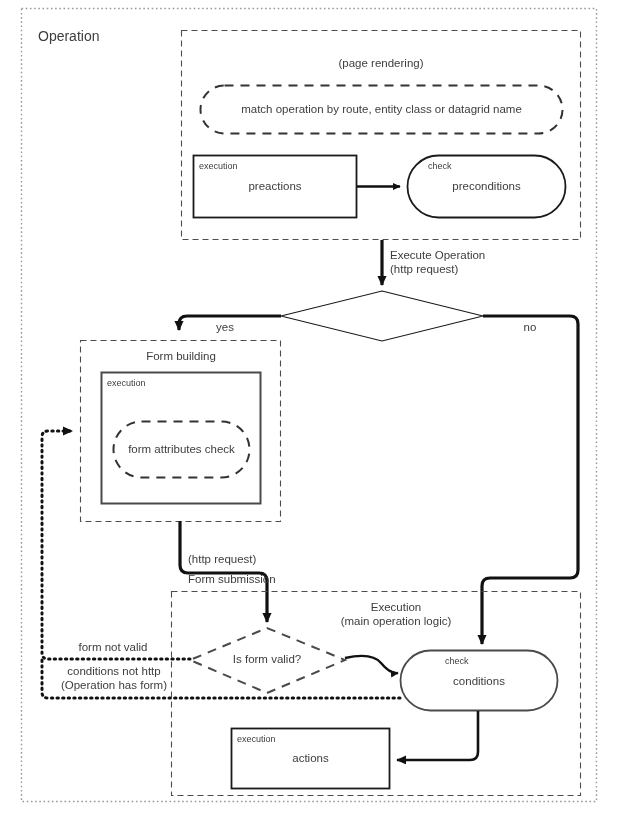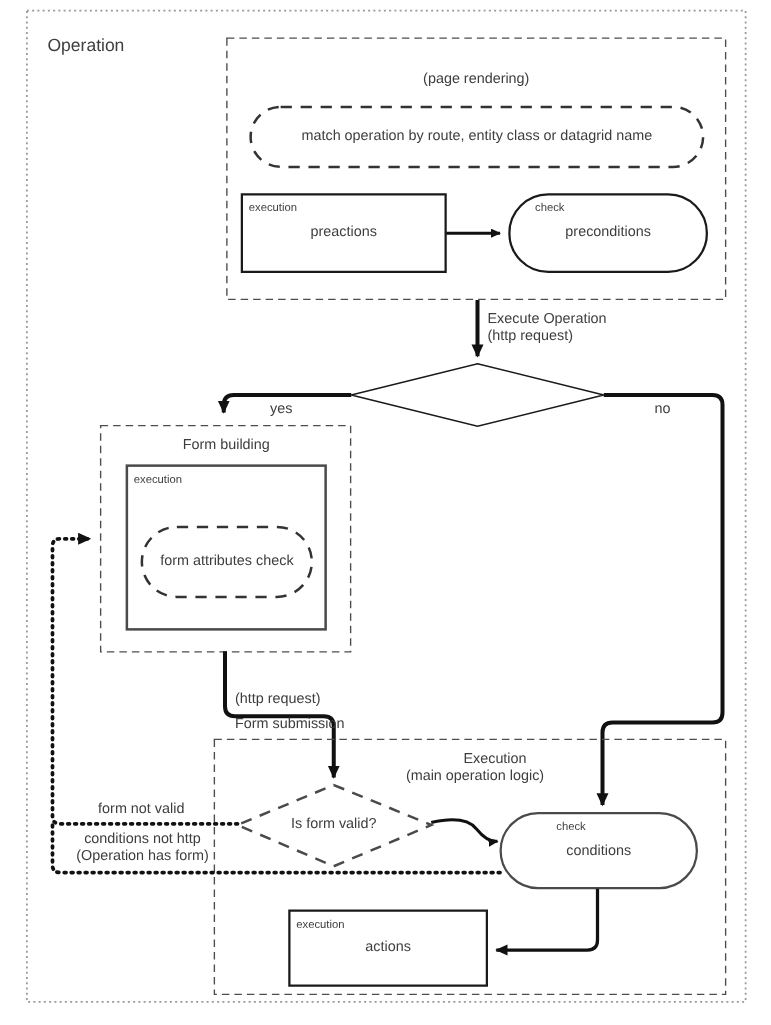--- a/index.html
+++ b/index.html
@@ -97,21 +97,21 @@
   <div class="lbl" style="left:510px;top:321px;width:40px;">no</div>
 
   <div class="lbl" style="left:110px;top:350px;width:142px;">Form building</div>
   <div class="lbl sm left" style="left:107px;top:377px;width:80px;">execution</div>
   <div class="lbl" style="left:114px;top:443px;width:135px;">form attributes check</div>
 
   <div class="lbl left" style="left:188px;top:539px;width:180px;margin-top:34px;">Form submission</div>
   <div class="lbl left" style="left:188px;top:553px;width:180px;">(http request)</div>
 
   <div class="lbl" style="left:296px;top:601px;width:200px;">Execution</div>
-  <div class="lbl" style="left:280px;top:615px;width:200px;">(main operation logic)</div>
+  <div class="lbl" style="left:296px;top:615px;width:200px;">(main operation logic)</div>
 
   <div class="lbl" style="left:207px;top:653px;width:120px;">Is form valid?</div>
 
   <div class="lbl sm left" style="left:445px;top:655px;width:70px;">check</div>
   <div class="lbl" style="left:401px;top:675px;width:156px;">conditions</div>
 
   <div class="lbl sm left" style="left:237px;top:733px;width:80px;">execution</div>
   <div class="lbl" style="left:232px;top:752px;width:157px;">actions</div>
 
   <div class="lbl" style="left:48px;top:641px;width:130px;">form not valid</div>

